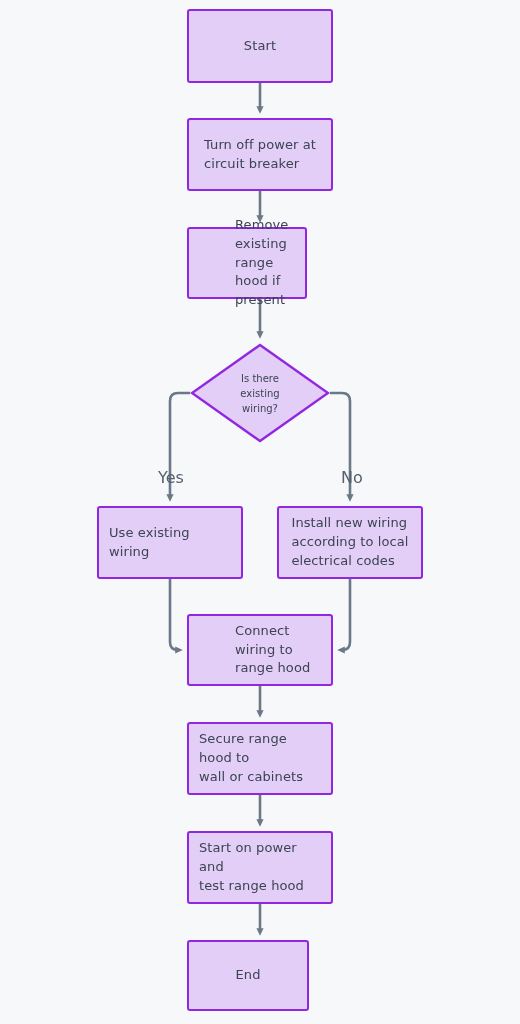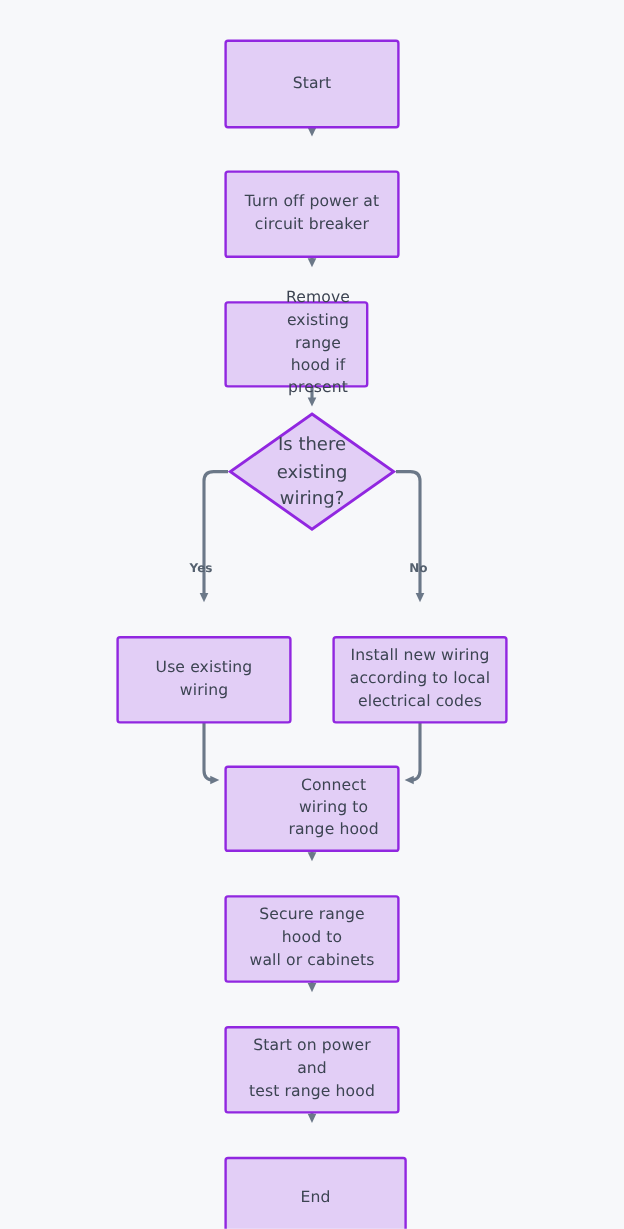--- a/index.html
+++ b/index.html
@@ -25,26 +25,24 @@
     width: 520px;
     height: 1024px;
     display: block;
   }
   .node {
     position: absolute;
     box-sizing: border-box;
     display: flex;
     align-items: center;
     justify-content: center;
-    text-align: center;
     color: #3c4452;
     font-size: 13px;
     line-height: 1.45;
     letter-spacing: 0.1px;
-    margin-top: 24px;
   }
   .node.rect {
     background: #e2cef6;
     border: 2px solid #9127e0;
     border-radius: 3px;
   }
   .node-label {
     padding: 0 10px;
     white-space: pre-line;
   }
@@ -60,31 +58,30 @@
     position: absolute;
     left: 0;
     top: 0;
     width: 100%;
     height: 100%;
     display: flex;
     align-items: center;
     justify-content: center;
     text-align: center;
     color: #3c4452;
-    font-size: 15px;
+    font-size: 10px;
     line-height: 1.5;
     white-space: pre-line;
   }
   .edge-label {
     position: absolute;
     color: #55616f;
-    font-size: 10px;
+    font-size: 16px;
     line-height: 1;
     white-space: nowrap;
-    font-weight: bold;
   }
 </style>
 </head>
 <body>
 
 <div id="flowchart-canvas">
 
   <svg class="edges" viewBox="0 0 520 1024" xmlns="http://www.w3.org/2000/svg">
     <defs>
       <marker id="arrowhead" markerWidth="9" markerHeight="9" refX="4.4" refY="4.5" orient="auto" markerUnits="userSpaceOnUse">
@@ -154,21 +151,21 @@
   <div class="node rect" style="left:187px; top:722px; width:146px; height:73px;">
     <span class="node-label">Secure range hood to
 wall or cabinets</span>
   </div>
 
   <div class="node rect" style="left:187px; top:831px; width:146px; height:73px;">
     <span class="node-label">Start on power and
 test range hood</span>
   </div>
 
-  <div class="node rect" style="left:187px; top:940px; width:152px; height:71px;">
+  <div class="node rect" style="left:187px; top:940px; width:122px; height:71px;">
     <span class="node-label">End</span>
   </div>
 
   <div class="edge-label" style="left:158px; top:470px;">Yes</div>
 
   <div class="edge-label" style="left:341px; top:470px;">No</div>
 
 </div>
 
 </body></html>

